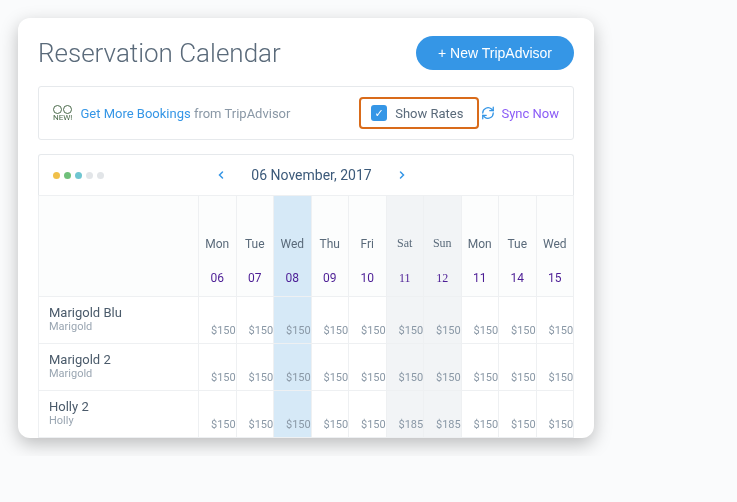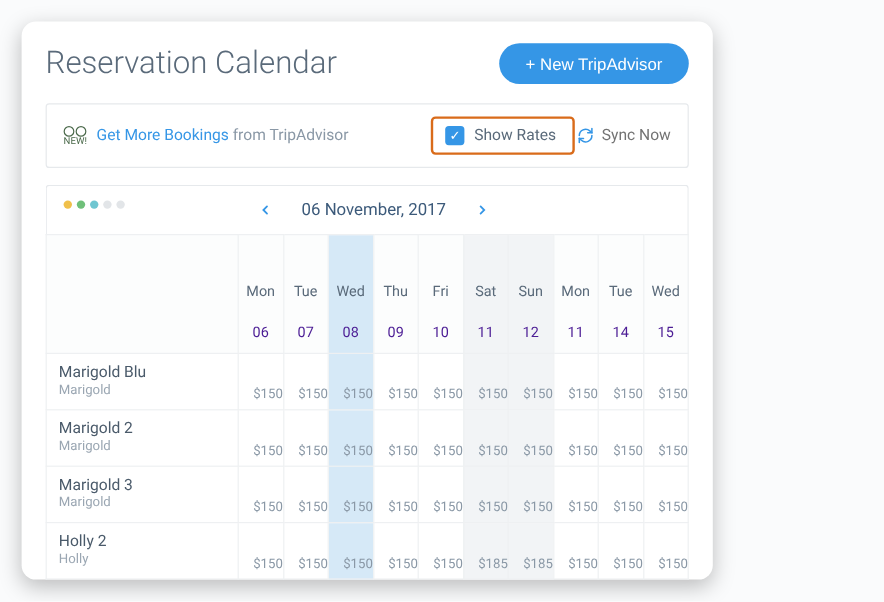--- a/index.html
+++ b/index.html
@@ -78,30 +78,30 @@
     background: #3596e6;
     border-radius: 3px;
     display: inline-flex;
     align-items: center;
     justify-content: center;
     color: #fff;
     font-size: 11px;
   }
   .sync, .export {
     display: inline-flex; align-items: center; gap: 6px;
-    color: #737373; cursor: pointer;
+    color: #8b5cf6; cursor: pointer;
   }
   .export svg { margin-left: 2px; }
   .date-nav {
     border: 1px solid #e6e9ec;
     border-bottom: none;
     border-radius: 3px 3px 0 0;
     padding: 12px 14px;
     display: flex;
-    align-items: flex-start;
+    align-items: center;
     justify-content: space-between;
   }
   .dots { display: flex; gap: 4px; }
   .dots span { width: 7px; height: 7px; border-radius: 50%; background: #e2e5e8; }
   .dots span.d1 { background: #f0c04a; }
   .dots span.d2 { background: #6fc07a; }
   .dots span.d3 { background: #6fc6d1; }
   .date-center {
     display: flex; align-items: center; gap: 24px;
     color: #3c5a7a;
@@ -137,21 +137,21 @@
     vertical-align: bottom;
     padding: 0 6px 6px 12px;
     color: #8a98a6;
     font-size: 11px;
     height: 46px;
   }
   .col-today   { background: #d6e9f7; }
   .col-weekend { background: #f2f4f6; }
   td.rate.hl   { background: #fde9c2; }
   thead th.col-today   { background: #d6e9f7; }
-  thead th.col-weekend { background: #f2f4f6; }
+  thead th.col-weekend { background: #f2f4f6; font-family: Liberation Serif, serif; }
 </style>
 </head>
 <body>
 
 <div class="panel">
 
   <div class="header-row">
     <h1 class="page-title">Reservation Calendar</h1>
     <button class="new-res-btn">+ New TripAdvisor</button>
   </div>
@@ -285,36 +285,20 @@
           <td class="rate">$150</td>
           <td class="rate">$150</td>
           <td class="rate col-weekend">$150</td>
           <td class="rate col-weekend">$150</td>
           <td class="rate">$150</td>
           <td class="rate">$150</td>
           <td class="rate">$150</td>
         </tr>
         <tr>
           <td class="room-cell">
-            <div class="room-name">Marigold 3</div>
-            <div class="room-sub">Marigold</div>
-          </td>
-          <td class="rate">$150</td>
-          <td class="rate">$150</td>
-          <td class="rate col-today">$150</td>
-          <td class="rate">$150</td>
-          <td class="rate">$150</td>
-          <td class="rate col-weekend">$150</td>
-          <td class="rate col-weekend">$150</td>
-          <td class="rate">$150</td>
-          <td class="rate">$150</td>
-          <td class="rate">$150</td>
-        </tr>
-        <tr>
-          <td class="room-cell">
             <div class="room-name">Holly 2</div>
             <div class="room-sub">Holly</div>
           </td>
           <td class="rate">$150</td>
           <td class="rate">$150</td>
           <td class="rate col-today">$150</td>
           <td class="rate">$150</td>
           <td class="rate">$150</td>
           <td class="rate col-weekend">$185</td>
           <td class="rate col-weekend">$185</td>

